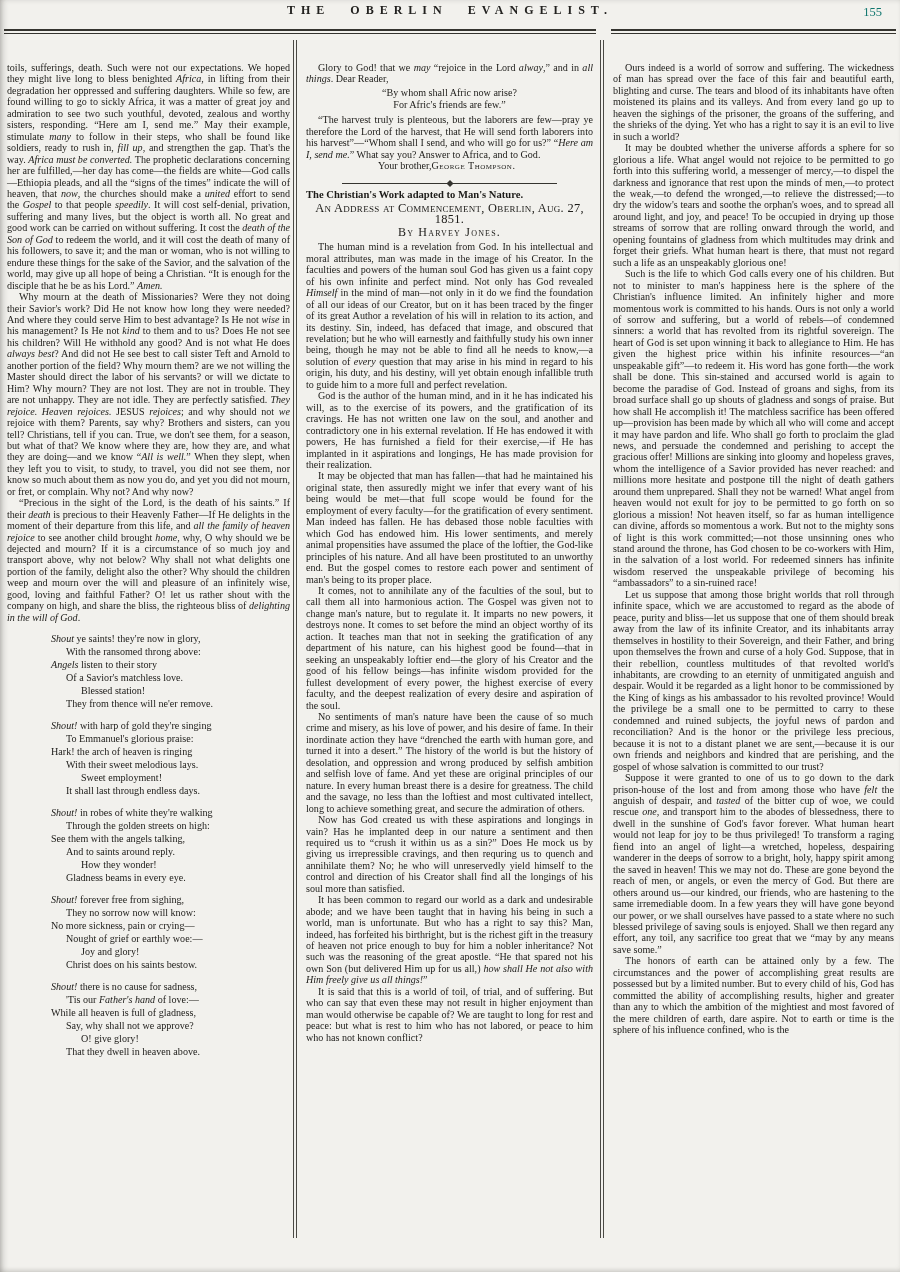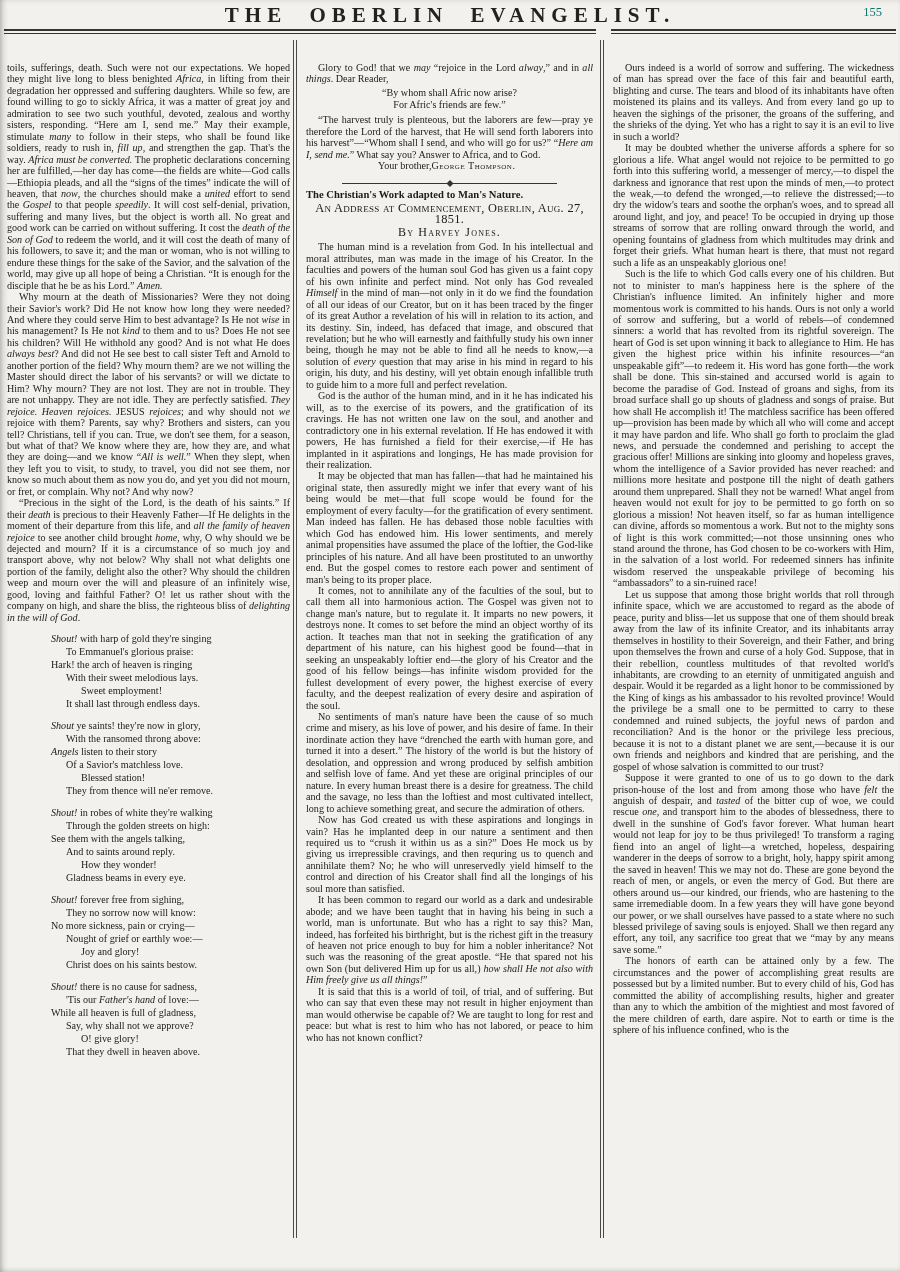--- a/index.html
+++ b/index.html
@@ -5,21 +5,21 @@
   * { margin:0; padding:0; box-sizing:border-box; }
   html, body { background:#f2f1ed; }
   .page {
     position:relative; width:900px; height:1272px; overflow:hidden;
     background:#f2f1ed; color:#1c1b18;
     font-family:"Liberation Serif","DejaVu Serif",serif;
     box-shadow: inset 4px 0 7px -3px rgba(40,38,34,.38), inset 0 -3px 6px -3px rgba(40,38,34,.18);
   }
   .masthead {
     position:absolute; top:3px; left:0; right:0; text-align:center;
-    font-size:21px; font-weight:bold; letter-spacing:6px; word-spacing:11px; color:#232220;
+    font-size:12px; font-weight:bold; letter-spacing:6px; word-spacing:11px; color:#232220;
   }
   .pagenum { position:absolute; top:5px; right:18px; font-size:12.5px; color:#0f766e; }
   .hrule { position:absolute; top:29px; height:5px; border-top:2px solid #35342f; border-bottom:1px solid #35342f; }
   .hrule.left  { left:4px;  width:592px; }
   .hrule.right { left:611px; width:285px; }
   .vsep { position:absolute; top:40px; height:1198px; width:4px;
           border-left:1px solid #4a4944; border-right:1px solid #4a4944; }
   .vsep.s1 { left:293px; }
   .vsep.s2 { left:600px; }
   .col { position:absolute; top:62px; font-size:10.1px; line-height:11.45px; text-align:justify; }
@@ -50,34 +50,34 @@
   <div class="pagenum">155</div>
   <div class="hrule left"></div>
   <div class="hrule right"></div>
   <div class="vsep s1"></div>
   <div class="vsep s2"></div>
   <div class="col c0">
       <p class="para-flush">toils, sufferings, death. Such were not our expectations. We hoped they might live long to bless benighted <i>Africa</i>, in lifting from their degradation her oppressed and suffering daughters. While so few, are found willing to go to sickly Africa, it was a matter of great joy and admiration to see two such youthful, devoted, zealous and worthy sisters, responding. “Here am I, send me.” May their example, stimulate <i>many</i> to follow in their steps, who shall be found like soldiers, ready to rush in, <i>fill up</i>, and strengthen the gap. That's the way. <i>Africa must be converted.</i> The prophetic declarations concerning her are fulfilled,—her day has come—the fields are white—God calls—Ethiopia pleads, and all the “signs of the times” indicate the will of heaven, that <i>now</i>, the churches should make a <i>united</i> effort to send the <i>Gospel</i> to that people <i>speedily</i>. It will cost self-denial, privation, suffering and many lives, but the object is worth all. No great and good work can be carried on without suffering. It cost the <i>death of the Son of God</i> to redeem the world, and it will cost the death of many of his followers, to save it; and the man or woman, who is not willing to endure these things for the sake of the Savior, and the salvation of the world, may give up all hope of being a Christian. “It is enough for the disciple that he be as his Lord.” <i>Amen.</i></p>
       <p class="para">Why mourn at the death of Missionaries? Were they not doing their Savior's work? Did He not know how long they were needed? And where they could serve Him to best advantage? Is He not <i>wise</i> in his management? Is He not <i>kind</i> to them and to us? Does He not see his children? Will He withhold any good? And is not what He does <i>always best</i>? And did not He see best to call sister Teft and Arnold to another portion of the field? Why mourn them? are we not willing the Master should direct the labor of his servants? or will we dictate to Him? Why mourn? They are not lost. They are not in trouble. They are not unhappy. They are not idle. They are perfectly satisfied. <i>They rejoice. Heaven rejoices.</i> JESUS <i>rejoices</i>; and why should not <i>we</i> rejoice with them? Parents, say why? Brothers and sisters, can you tell? Christians, tell if you can. True, we don't see them, for a season, but what of that? We know where they are, how they are, and what they are doing—and we know “<i>All is well.</i>” When they slept, when they left you to visit, to study, to travel, you did not see them, nor know so much about them as now you do, and yet you did not mourn, or fret, or complain. Why not? And why now?</p>
       <p class="para">“Precious in the sight of the Lord, is the death of his saints.” If their <i>death</i> is precious to their Heavenly Father—If He delights in the moment of their departure from this life, and <i>all the family of heaven rejoice</i> to see another child brought <i>home</i>, why, O why should we be dejected and mourn? If it is a circumstance of so much joy and transport above, why not below? Why shall not what delights one portion of the family, delight also the other? Why should the children weep and mourn over the will and pleasure of an infinitely wise, good, loving and faithful Father? O! let us rather shout with the company on high, and share the bliss, the righteous bliss of <i>delighting in the will of God</i>.</p>
       <div class="verse">
+        <div class="vline ind0"><i>Shout</i> ye saints! they're now in glory,</div>
+        <div class="vline ind1">With the ransomed throng above:</div>
+        <div class="vline ind0"><i>Angels</i> listen to their story</div>
+        <div class="vline ind1">Of a Savior's matchless love.</div>
+        <div class="vline ind2">Blessed station!</div>
+        <div class="vline ind1">They from thence will ne'er remove.</div>
+      </div>
+      <div class="verse">
         <div class="vline ind0"><i>Shout!</i> with harp of gold they're singing</div>
         <div class="vline ind1">To Emmanuel's glorious praise:</div>
         <div class="vline ind0">Hark! the arch of heaven is ringing</div>
         <div class="vline ind1">With their sweet melodious lays.</div>
         <div class="vline ind2">Sweet employment!</div>
         <div class="vline ind1">It shall last through endless days.</div>
-      </div>
-      <div class="verse">
-        <div class="vline ind0"><i>Shout</i> ye saints! they're now in glory,</div>
-        <div class="vline ind1">With the ransomed throng above:</div>
-        <div class="vline ind0"><i>Angels</i> listen to their story</div>
-        <div class="vline ind1">Of a Savior's matchless love.</div>
-        <div class="vline ind2">Blessed station!</div>
-        <div class="vline ind1">They from thence will ne'er remove.</div>
       </div>
       <div class="verse">
         <div class="vline ind0"><i>Shout!</i> in robes of white they're walking</div>
         <div class="vline ind1">Through the golden streets on high:</div>
         <div class="vline ind0">See them with the angels talking,</div>
         <div class="vline ind1">And to saints around reply.</div>
         <div class="vline ind2">How they wonder!</div>
         <div class="vline ind1">Gladness beams in every eye.</div>
       </div>
       <div class="verse">

